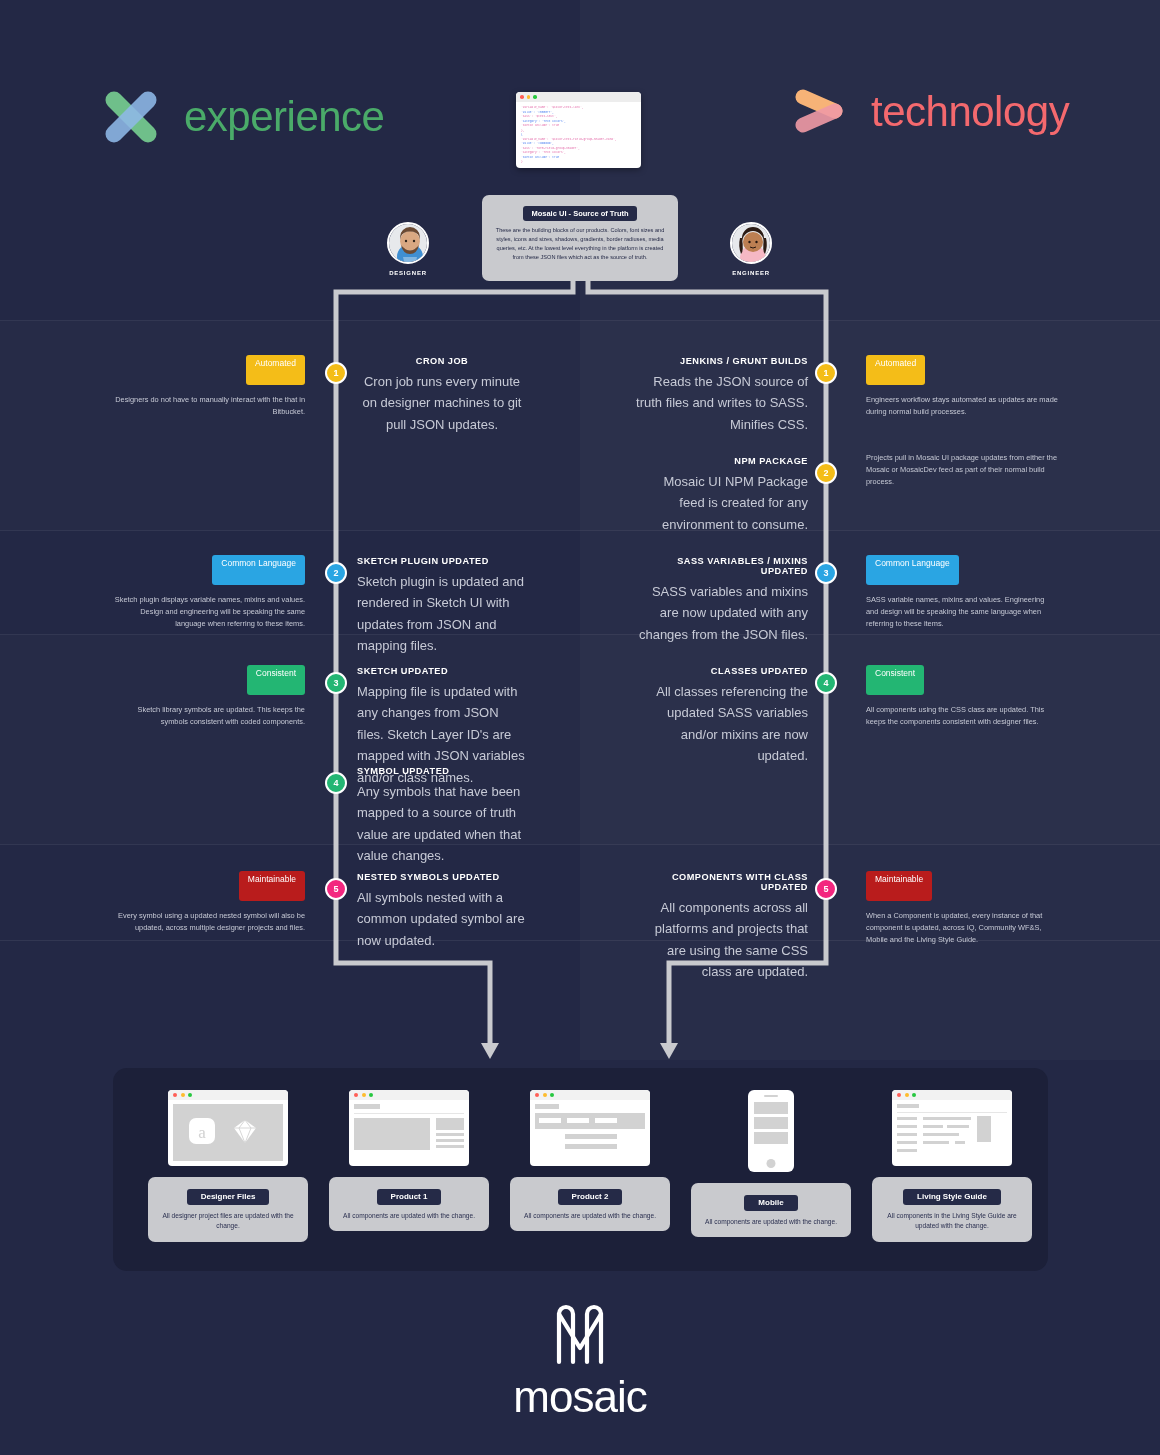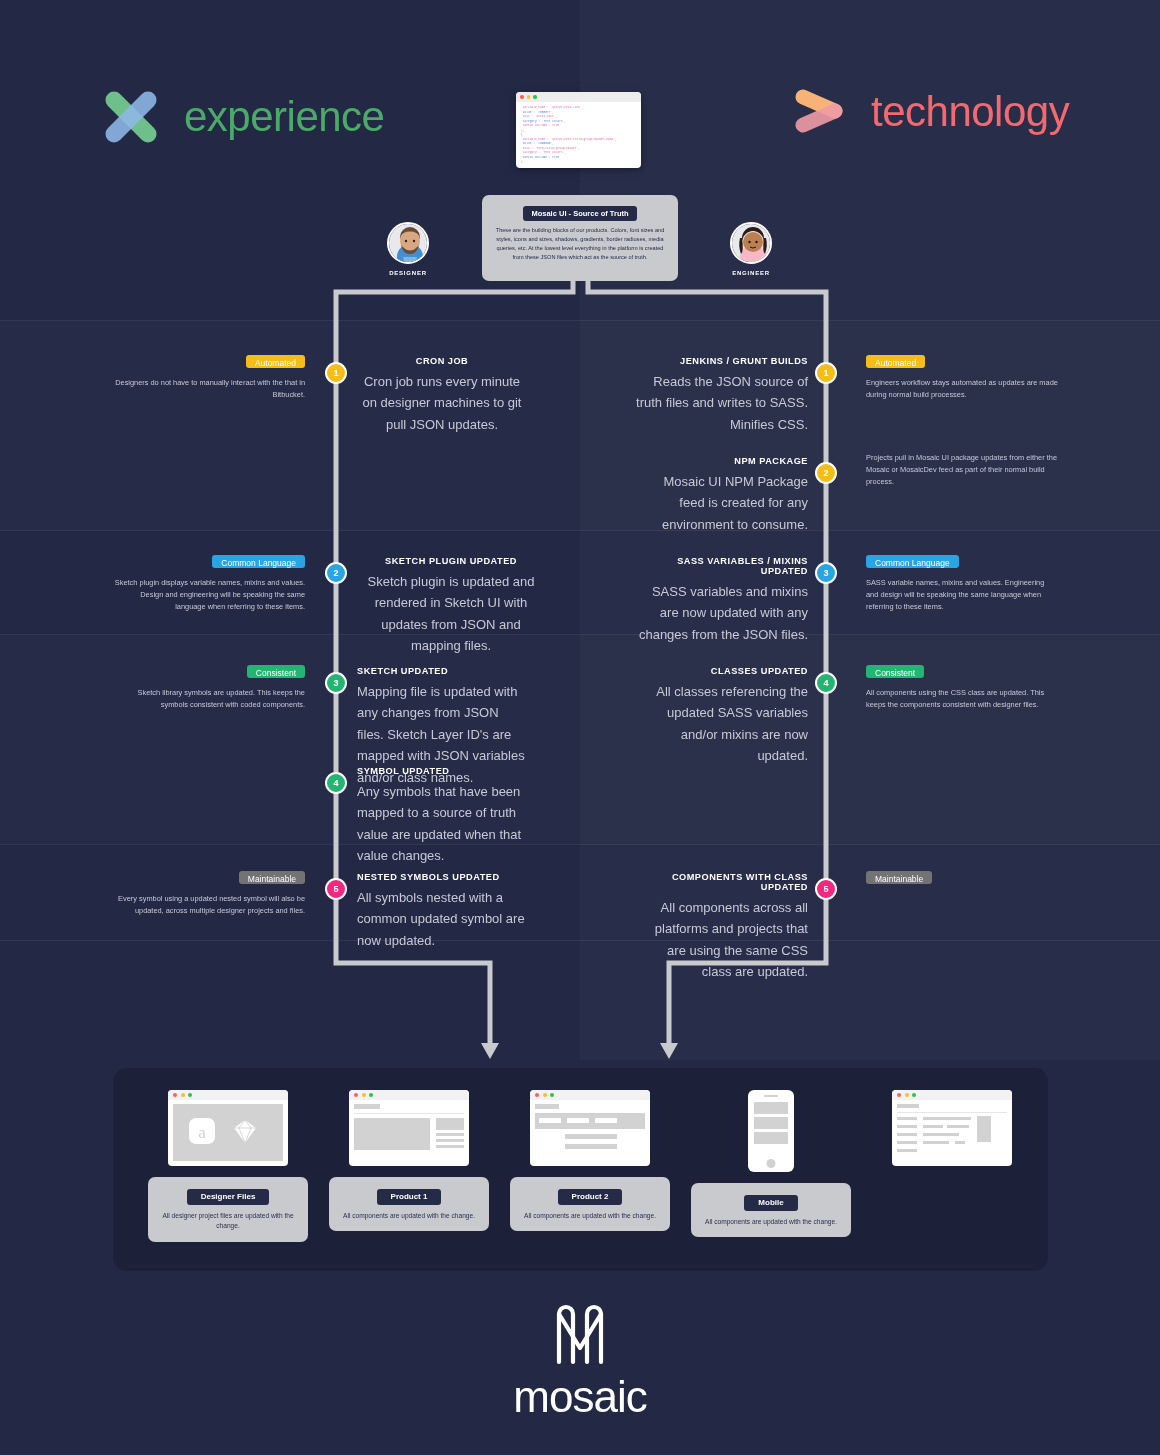--- a/index.html
+++ b/index.html
@@ -65,26 +65,26 @@
   .person { position:absolute; z-index:4; text-align:center; width:70px; }
   #designer { left:373px; top:222px; }
   #engineer { left:716px; top:222px; }
   .avatar { width:42px; height:42px; border-radius:50%; margin:0 auto;
             border:2px solid #fff; overflow:hidden; position:relative; }
   .person-label { margin-top:6px; font-size:6px; font-weight:700; letter-spacing:0.8px; color:#fff; }
 
   
   .row { position:absolute; z-index:3; }
 
-  .tag { display:inline-block; border-radius:3px; padding:3px 9px 0;
+  .tag { display:inline-block; border-radius:3px; padding:3px 9px 17px;
          font-size:8.5px; color:#fff; font-weight:400; margin-bottom:9px; }
   .tag.automated { background:#f4bd18; color:#ffffff; }
   .tag.common    { background:#2aa5e3; }
   .tag.consistent{ background:#23b673; }
-  .tag.maintain  { background:#737373; }
+  .tag.maintain  { background:#b91c1c; }
 
   .blurb { font-size:7.4px; line-height:1.65; color:#c7cad6; }
   .step-title { font-size:9.2px; font-weight:700; letter-spacing:0.5px; color:#ffffff; margin-bottom:5px; }
   .step-body { font-size:13px; line-height:1.65; color:#c7cad6; }
 
   .bullet {
     position:absolute; width:22px; height:22px; border-radius:50%;
     border:2.5px solid #fff; display:flex; align-items:center; justify-content:center;
     font-size:9px; font-weight:700; color:#fff; z-index:5;
   }
@@ -242,21 +242,21 @@
     <div class="row" style="left: 636px; top: 456px; width: 172px; text-align: right;">
       <div class="step-title">NPM PACKAGE</div>
       <div class="step-body">Mosaic UI NPM Package feed is created for any environment to consume.</div>
     </div>
     <div class="bullet automated" style="left: 815px; top: 462px;">2</div>
     <div class="row" style="left: 866px; top: 452px; width: 192px; text-align: left;">
       <div class="blurb">Projects pull in Mosaic UI package updates from either the Mosaic or MosaicDev feed as part of their normal build process.</div>
     </div>
     <div class="row" style="left: 110px; top: 552px; width: 195px; text-align: right;"><span class="tag common">Common Language</span><div class="blurb">Sketch plugin displays variable names, mixins and values. Design and engineering will be speaking the same language when referring to these items.</div></div>
     <div class="bullet common" style="left: 325px; top: 562px;">2</div>
-    <div class="row" style="left: 366px; top: 556px; width: 170px; text-align: center;">
+    <div class="row" style="left: 357px; top: 556px; width: 170px; text-align: left;">
       <div class="step-title">SKETCH PLUGIN UPDATED</div>
       <div class="step-body">Sketch plugin is updated and rendered in Sketch UI with updates from JSON and mapping files.</div>
     </div>
     <div class="row" style="left: 636px; top: 556px; width: 172px; text-align: right;">
       <div class="step-title">SASS VARIABLES / MIXINS UPDATED</div>
       <div class="step-body">SASS variables and mixins are now updated with any changes from the JSON files.</div>
     </div>
     <div class="bullet common" style="left: 815px; top: 562px;">3</div>
     <div class="row" style="left: 866px; top: 552px; width: 192px; text-align: left;"><span class="tag common">Common Language</span><div class="blurb">SASS variable names, mixins and values. Engineering and design will be speaking the same language when referring to these items.</div></div>
     <div class="row" style="left: 110px; top: 662px; width: 195px; text-align: right;"><span class="tag consistent">Consistent</span><div class="blurb">Sketch library symbols are updated. This keeps the symbols consistent with coded components.</div></div>
@@ -280,21 +280,21 @@
     <div class="bullet maintain" style="left: 325px; top: 878px;">5</div>
     <div class="row" style="left: 357px; top: 872px; width: 170px; text-align: left;">
       <div class="step-title">NESTED SYMBOLS UPDATED</div>
       <div class="step-body">All symbols nested with a common updated symbol are now updated.</div>
     </div>
     <div class="row" style="left: 636px; top: 872px; width: 172px; text-align: right;">
       <div class="step-title">COMPONENTS WITH CLASS UPDATED</div>
       <div class="step-body">All components across all platforms and projects that are using the same CSS class are updated.</div>
     </div>
     <div class="bullet maintain" style="left: 815px; top: 878px;">5</div>
-    <div class="row" style="left: 866px; top: 868px; width: 192px; text-align: left;"><span class="tag maintain">Maintainable</span></div>
+    <div class="row" style="left: 866px; top: 868px; width: 192px; text-align: left;"><span class="tag maintain">Maintainable</span><div class="blurb">When a Component is updated, every instance of that component is updated, across IQ, Community WF&amp;S, Mobile and the Living Style Guide.</div></div>
   </div>
 
 <div id="outputs">
   <div id="outputs-host">
       <div class="out-card" style="left: 35px; top: 22px;">
         <div class="browser">
           <div class="tb">
             <span class="dot" style="background: rgb(255, 95, 87);"></span>
             <span class="dot" style="background: rgb(254, 188, 46);"></span>
             <span class="dot" style="background: rgb(40, 200, 64);"></span>
@@ -382,20 +382,21 @@
             <div class="sk" style="left: 0px; top: 45px; width: 20px; height: 3.2px;"></div>
             <div class="sk" style="left: 26px; top: 13px; width: 48px; height: 3.2px;"></div>
             <div class="sk" style="left: 26px; top: 21px; width: 20px; height: 3.2px;"></div>
             <div class="sk" style="left: 50px; top: 21px; width: 22px; height: 3.2px;"></div>
             <div class="sk" style="left: 26px; top: 29px; width: 36px; height: 3.2px;"></div>
             <div class="sk" style="left: 26px; top: 37px; width: 26px; height: 3.2px;"></div>
             <div class="sk" style="left: 58px; top: 37px; width: 10px; height: 3.2px;"></div>
             <div class="sk" style="left: 80px; top: 12px; width: 14px; height: 26px;"></div>
           </div>
         </div>
+        <div class="out-panel"><div class="out-pill">Living Style Guide</div><div class="out-desc">All components in the Living Style Guide are updated with the change.</div></div>
       </div>
     </div>
 </div>
 
 <div id="mosaic">
   <svg width="62" height="66" viewBox="0 0 62 66">
     <g fill="none" stroke="#fff" stroke-width="4.2" stroke-linejoin="round" stroke-linecap="round">
       <path d="M10 62 L10 14 a7 7 0 0 1 14 0 L24 62"></path>
       <path d="M38 62 L38 14 a7 7 0 0 1 14 0 L52 62"></path>
       <path d="M10 14 L31 48 L52 14"></path>

